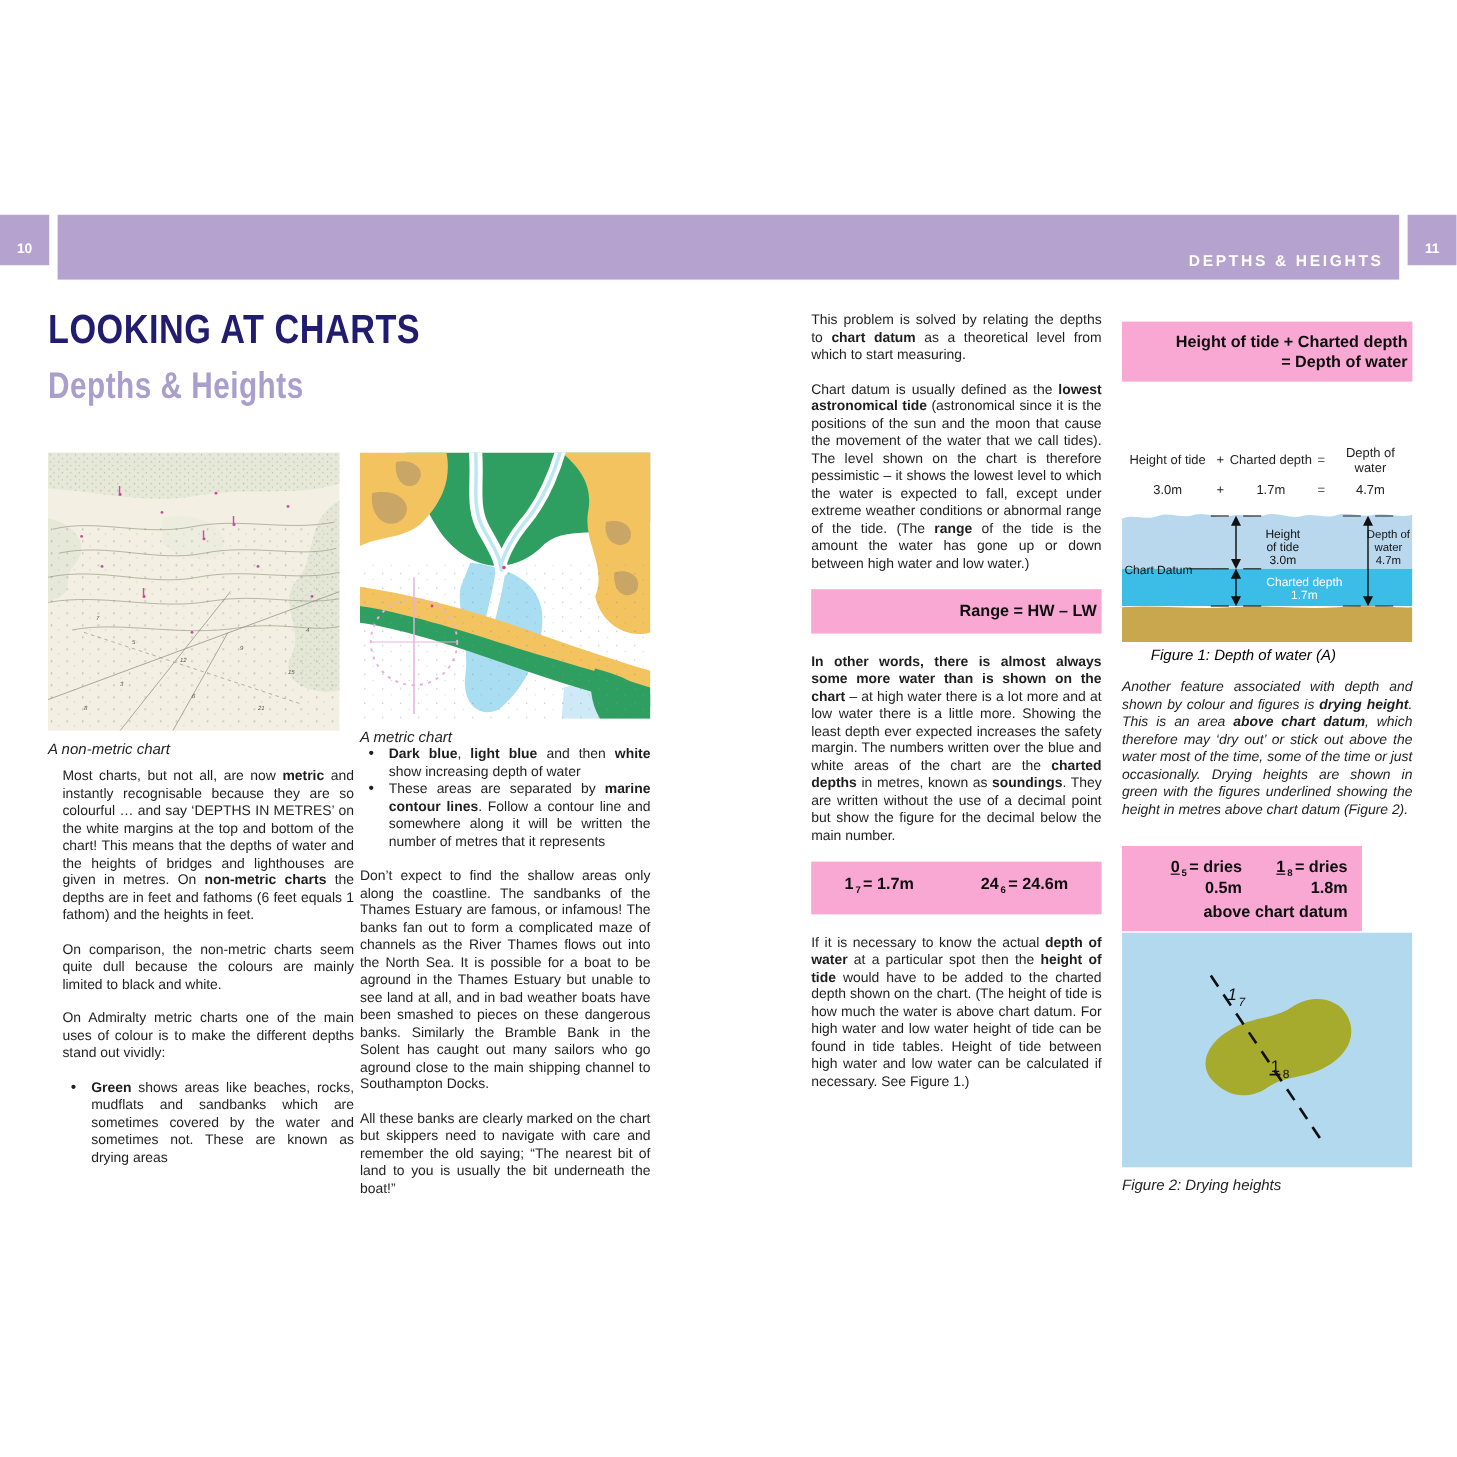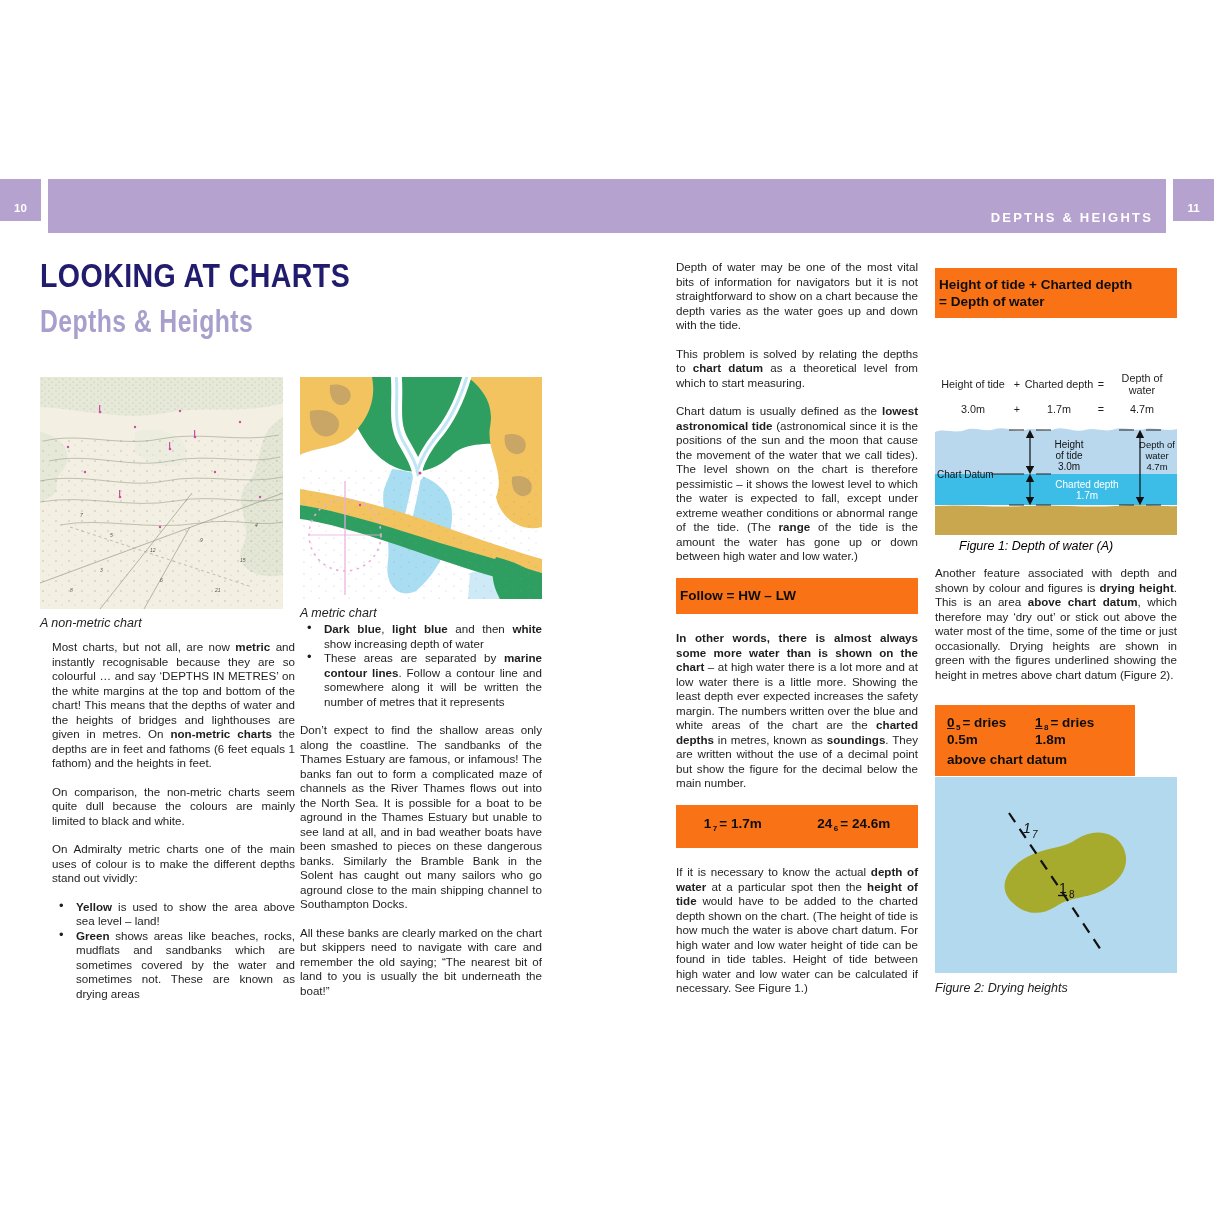--- a/index.html
+++ b/index.html
@@ -30,37 +30,37 @@
   
   .textcol{position:absolute;width:243px;font-size:11.6px;line-height:14.5px;text-align:justify;}
   .textcol p{margin:0 0 14px 0;}
   .textcol p:last-child{margin-bottom:0;}
   .textcol ul{margin:0 0 14px 0;padding:0 0 0 24px;list-style:none;}
   .textcol li{position:relative;}
   .textcol li::before{content:"\2022";position:absolute;left:-17px;top:-1px;font-size:13px;}
   .b{font-weight:bold;}
 
   
-  .pbox{background:#f97316;color:#0e0e0e;font-weight:bold;text-align:left;box-sizing:border-box;}
+  .pbox{background:#f9a8d4;color:#0e0e0e;font-weight:bold;text-align:right;box-sizing:border-box;}
   .range-box{font-size:13.5px;padding:11px 4px;margin:10px 0 17px 0;}
   .sound-box{display:flex;justify-content:space-around;align-items:center;
              font-size:13.5px;padding:12px 0;margin:12px 0 17px 0;}
   .sub{font-size:8px;vertical-align:-3px;margin:0 2px 0 1.5px;font-weight:bold;}
   .u{text-decoration:underline;}
 
   
   .formula-box{position:absolute;left:935px;top:268px;width:242px;font-size:13.5px;
                line-height:17px;padding:8px 4px;}
   .eq{position:absolute;left:935px;top:372px;width:242px;font-size:10.8px;color:#1e1e1e;}
   .eq-row{display:grid;grid-template-columns:76px 12px 72px 12px 70px;align-items:center;}
   .eq-row span{text-align:center;}
   .eq-row.vals{margin-top:7px;}
   .fig1{position:absolute;left:935px;top:418px;}
   .fig1cap{position:absolute;left:959px;top:539px;font-style:italic;font-size:12.5px;color:#000000;}
-  .rp2-para{position:absolute;left:935px;top:566px;width:242px;font-size:11.6px;line-height:14.5px;text-align:justify;}
+  .rp2-para{position:absolute;left:935px;top:566px;width:242px;font-size:11.6px;line-height:14.5px;text-align:justify;font-style:italic;}
   .drying-box{position:absolute;left:935px;top:705px;width:200px;font-size:13.5px;padding:10px 12px 9px 12px;}
   .drying-row{display:flex;justify-content:space-between;}
   .drying-line2{margin-top:5px;}
   .fig2{position:absolute;left:935px;top:777px;}
   .fig2cap{position:absolute;left:935px;top:981px;font-style:italic;font-size:12.5px;color:#222;}
 </style>
 </head>
 <body>
 
 <div class="page">
@@ -192,39 +192,37 @@
       <circle cx="60" cy="128" r="1.2" fill="#d6408f"></circle>
     </svg>
     <div class="figcap">A metric chart</div>
   </div>
 
   <div class="textcol" style="left:40px;top:640px;margin-left:12px;">
     <p><span>Most charts, but not all, are now </span><span class="b">metric</span><span> and instantly recognisable because they are so colourful … and say ‘DEPTHS IN METRES’ on the white margins at the top and bottom of the chart! This means that the depths of water and the heights of bridges and lighthouses are given in metres. On </span><span class="b">non-metric charts</span><span> the depths are in feet and fathoms (6 feet equals 1 fathom) and the heights in feet.</span></p>
     <p>On comparison, the non-metric charts seem quite dull because the colours are mainly limited to black and white.</p>
     <p>On Admiralty metric charts one of the main uses of colour is to make the different depths stand out vividly:</p>
     <ul>
-      <li><span class="b">Yellow</span><span> is used to show the area above sea level – land!</span></li>
       <li><span class="b">Green</span><span> shows areas like beaches, rocks, mudflats and sandbanks which are sometimes covered by the water and sometimes not. These are known as drying areas</span></li>
     </ul>
   </div>
 
   <div class="textcol" style="left:300px;top:622px;width:242px;">
     <ul>
       <li><span class="b">Dark blue</span><span>, </span><span class="b">light blue</span><span> and then </span><span class="b">white</span><span> show increasing depth of water</span></li>
       <li><span>These areas are separated by </span><span class="b">marine contour lines</span><span>. Follow a contour line and somewhere along it will be written the number of metres that it represents</span></li>
     </ul>
     <p>Don’t expect to find the shallow areas only along the coastline. The sandbanks of the Thames Estuary are famous, or infamous! The banks fan out to form a complicated maze of channels as the River Thames flows out into the North Sea. It is possible for a boat to be aground in the Thames Estuary but unable to see land at all, and in bad weather boats have been smashed to pieces on these dangerous banks. Similarly the Bramble Bank in the Solent has caught out many sailors who go aground close to the main shipping channel to Southampton Docks.</p>
     <p>All these banks are clearly marked on the chart but skippers need to navigate with care and remember the old saying; “The nearest bit of land to you is usually the bit underneath the boat!”</p>
   </div>
 
   <div class="textcol" style="left:676px;top:260px;width:242px;">
-    <p>Depth of water may be one of the most vital bits of information for navigators but it is not straightforward to show on a chart because the depth varies as the water goes up and down with the tide.</p>
     <p><span>This problem is solved by relating the depths to </span><span class="b">chart datum</span><span> as a theoretical level from which to start measuring.</span></p>
     <p><span>Chart datum is usually defined as the </span><span class="b">lowest astronomical tide</span><span> (astronomical since it is the positions of the sun and the moon that cause the movement of the water that we call tides). The level shown on the chart is therefore pessimistic – it shows the lowest level to which the water is expected to fall, except under extreme weather conditions or abnormal range of the tide. (The </span><span class="b">range</span><span> of the tide is the amount the water has gone up or down between high water and low water.)</span></p>
-    <div class="pbox range-box">Follow = HW – LW</div>
+    <div class="pbox range-box">Range = HW – LW</div>
     <p><span class="b">In other words, there is almost always some more water than is shown on the chart</span><span> – at high water there is a lot more and at low water there is a little more. Showing the least depth ever expected increases the safety margin. The numbers written over the blue and white areas of the chart are the </span><span class="b">charted depths</span><span> in metres, known as </span><span class="b">soundings</span><span>. They are written without the use of a decimal point but show the figure for the decimal below the main number.</span></p>
     <div class="pbox sound-box">
       <span><span>1</span><span class="sub">7</span><span>= 1.7m</span></span>
       <span><span>24</span><span class="sub">6</span><span>= 24.6m</span></span>
     </div>
     <p><span>If it is necessary to know the actual </span><span class="b">depth of water</span><span> at a particular spot then the </span><span class="b">height of tide</span><span> would have to be added to the charted depth shown on the chart. (The height of tide is how much the water is above chart datum. For high water and low water height of tide can be found in tide tables. Height of tide between high water and low water can be calculated if necessary. See Figure 1.)</span></p>
   </div>
 
   <div class="pbox formula-box">
     <div>Height of tide + Charted depth</div>

